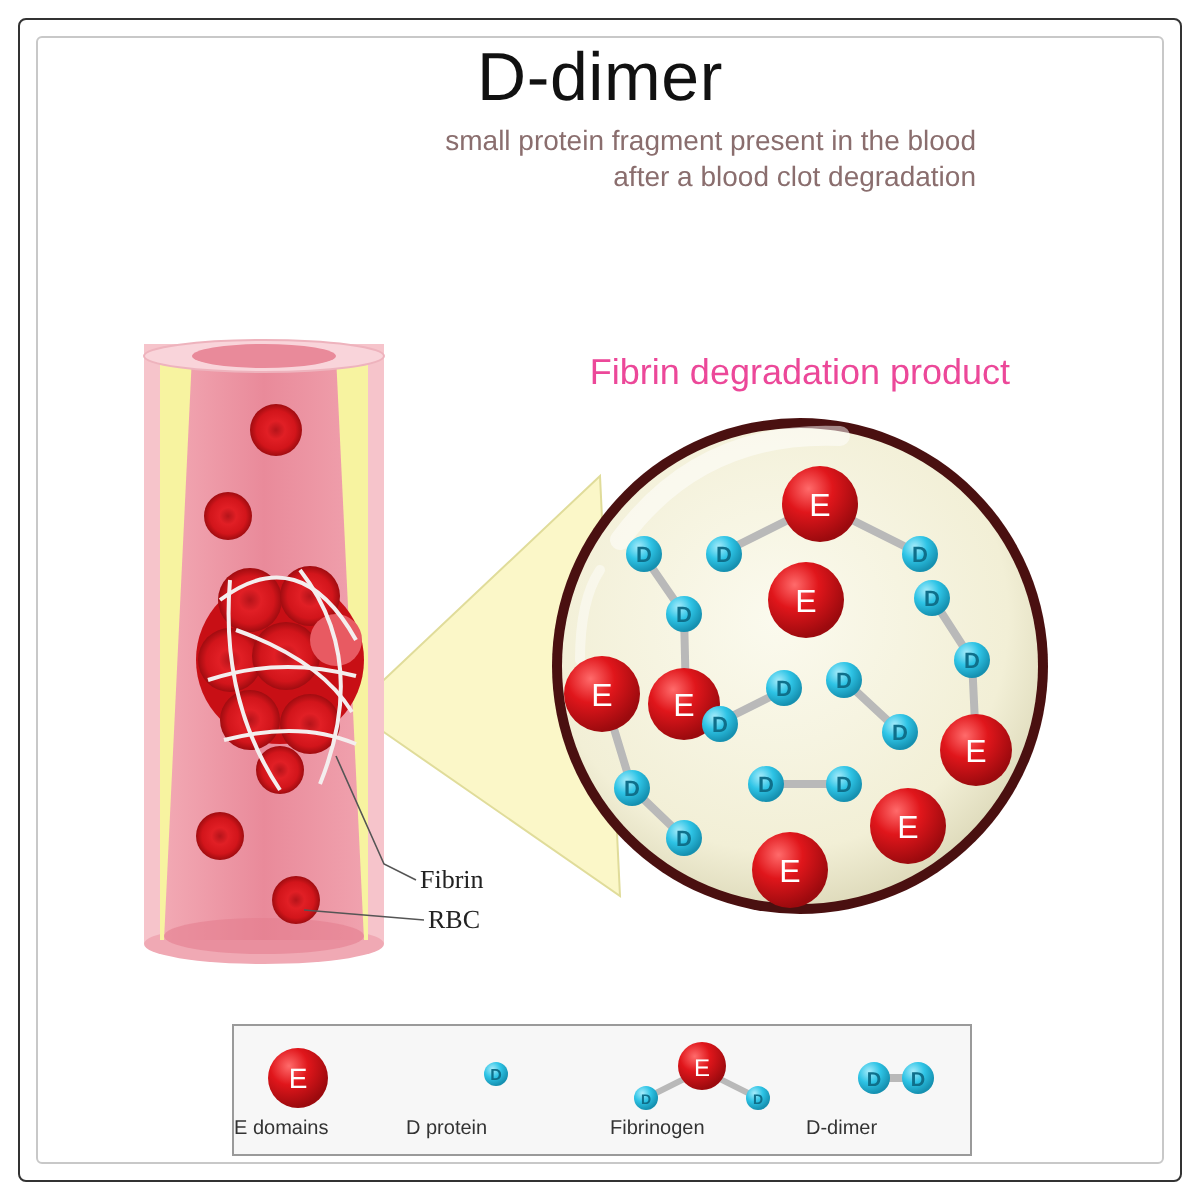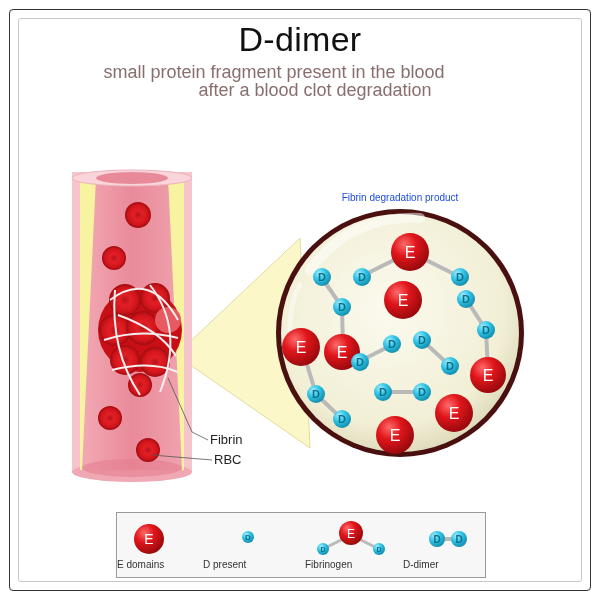--- a/index.html
+++ b/index.html
@@ -11,32 +11,32 @@
   }
   .inner-frame {
     position: absolute; left: 18px; top: 18px; width: 564px; height: 564px;
     border: 1px solid #c8c8c8; border-radius: 3px; background: #fff;
   }
   .title {
     position: absolute; left: 0; width: 600px; top: 20px; text-align: center;
     font-size: 34px; color: #111; letter-spacing: 0.3px;
   }
   .subtitle {
-    position: absolute; left: 0; width: 548px; text-align: center;
-    font-size: 18px; color: #8a6e6e;
+    position: absolute; left: 0; width: 488px; text-align: right;
+    font-size: 14px; color: #8a6e6e;
   }
   .subtitle.l1 { top: 62px; }
-  .subtitle.l2 { top: 80px; margin-left: 41px; }
+  .subtitle.l2 { top: 80px; }
   .caption {
     position: absolute; left: 270px; width: 260px; top: 176px; text-align: center;
-    font-size: 10px; color: #1d4ed8; margin-top: 16px;
+    font-size: 18px; color: #ec4899;
   }
   .scene { position: absolute; left: 0; top: 0; width: 600px; height: 600px; }
   .label-fibrin, .label-rbc {
-    position: absolute; font-size: 13px; color: #222;
+    position: absolute; font-size: 13px; color: #222; font-family: Liberation Serif, serif;
   }
   .label-fibrin { left: 210px; top: 432px; }
   .label-rbc { left: 214px; top: 452px; text-align: center; }
   .legend {
     position: absolute; left: 116px; top: 512px; width: 370px; height: 66px;
     border: 1px solid #9a9a9a; background: #f7f7f7;
   }
   .legend-item { position: absolute; top: 0; width: 92px; height: 66px; }
   .legend-item svg { position: absolute; left: 0; top: 4px; }
   .legend-label {
@@ -251,21 +251,21 @@
       <circle cx="32" cy="22" r="15" fill="url(#eGrad)"></circle>
       <text x="32" y="27" text-anchor="middle" font-family="Liberation Sans, sans-serif" font-size="14" fill="#fff">E</text>
     </svg>
     <div class="legend-label" style="width:64px;">E domains</div>
   </div>
   <div class="legend-item" style="left:92px;">
     <svg width="92" height="42" viewBox="0 0 92 42">
       <circle cx="39" cy="20" r="6" fill="url(#dGrad)"></circle>
       <text x="39" y="23" text-anchor="middle" font-family="Liberation Sans, sans-serif" font-size="8" font-weight="bold" fill="#0f6f8a">D</text>
     </svg>
-    <div class="legend-label" style="left:-6px;">D present</div>
+    <div class="legend-label" style="left:-6px;">D protein</div>
   </div>
   <div class="legend-item" style="left:188px;">
     <svg width="92" height="42" viewBox="0 0 92 42">
       <line x1="18" y1="32" x2="46" y2="18" stroke="#b9b9b9" stroke-width="3"></line>
       <line x1="46" y1="18" x2="74" y2="32" stroke="#b9b9b9" stroke-width="3"></line>
       <circle cx="46" cy="16" r="12" fill="url(#eGrad)"></circle>
       <text x="46" y="21" text-anchor="middle" font-family="Liberation Sans, sans-serif" font-size="12" fill="#fff">E</text>
       <circle cx="18" cy="32" r="6" fill="url(#dGrad)"></circle>
       <text x="18" y="35" text-anchor="middle" font-family="Liberation Sans, sans-serif" font-size="7" font-weight="bold" fill="#0f6f8a">D</text>
       <circle cx="74" cy="32" r="6" fill="url(#dGrad)"></circle>

